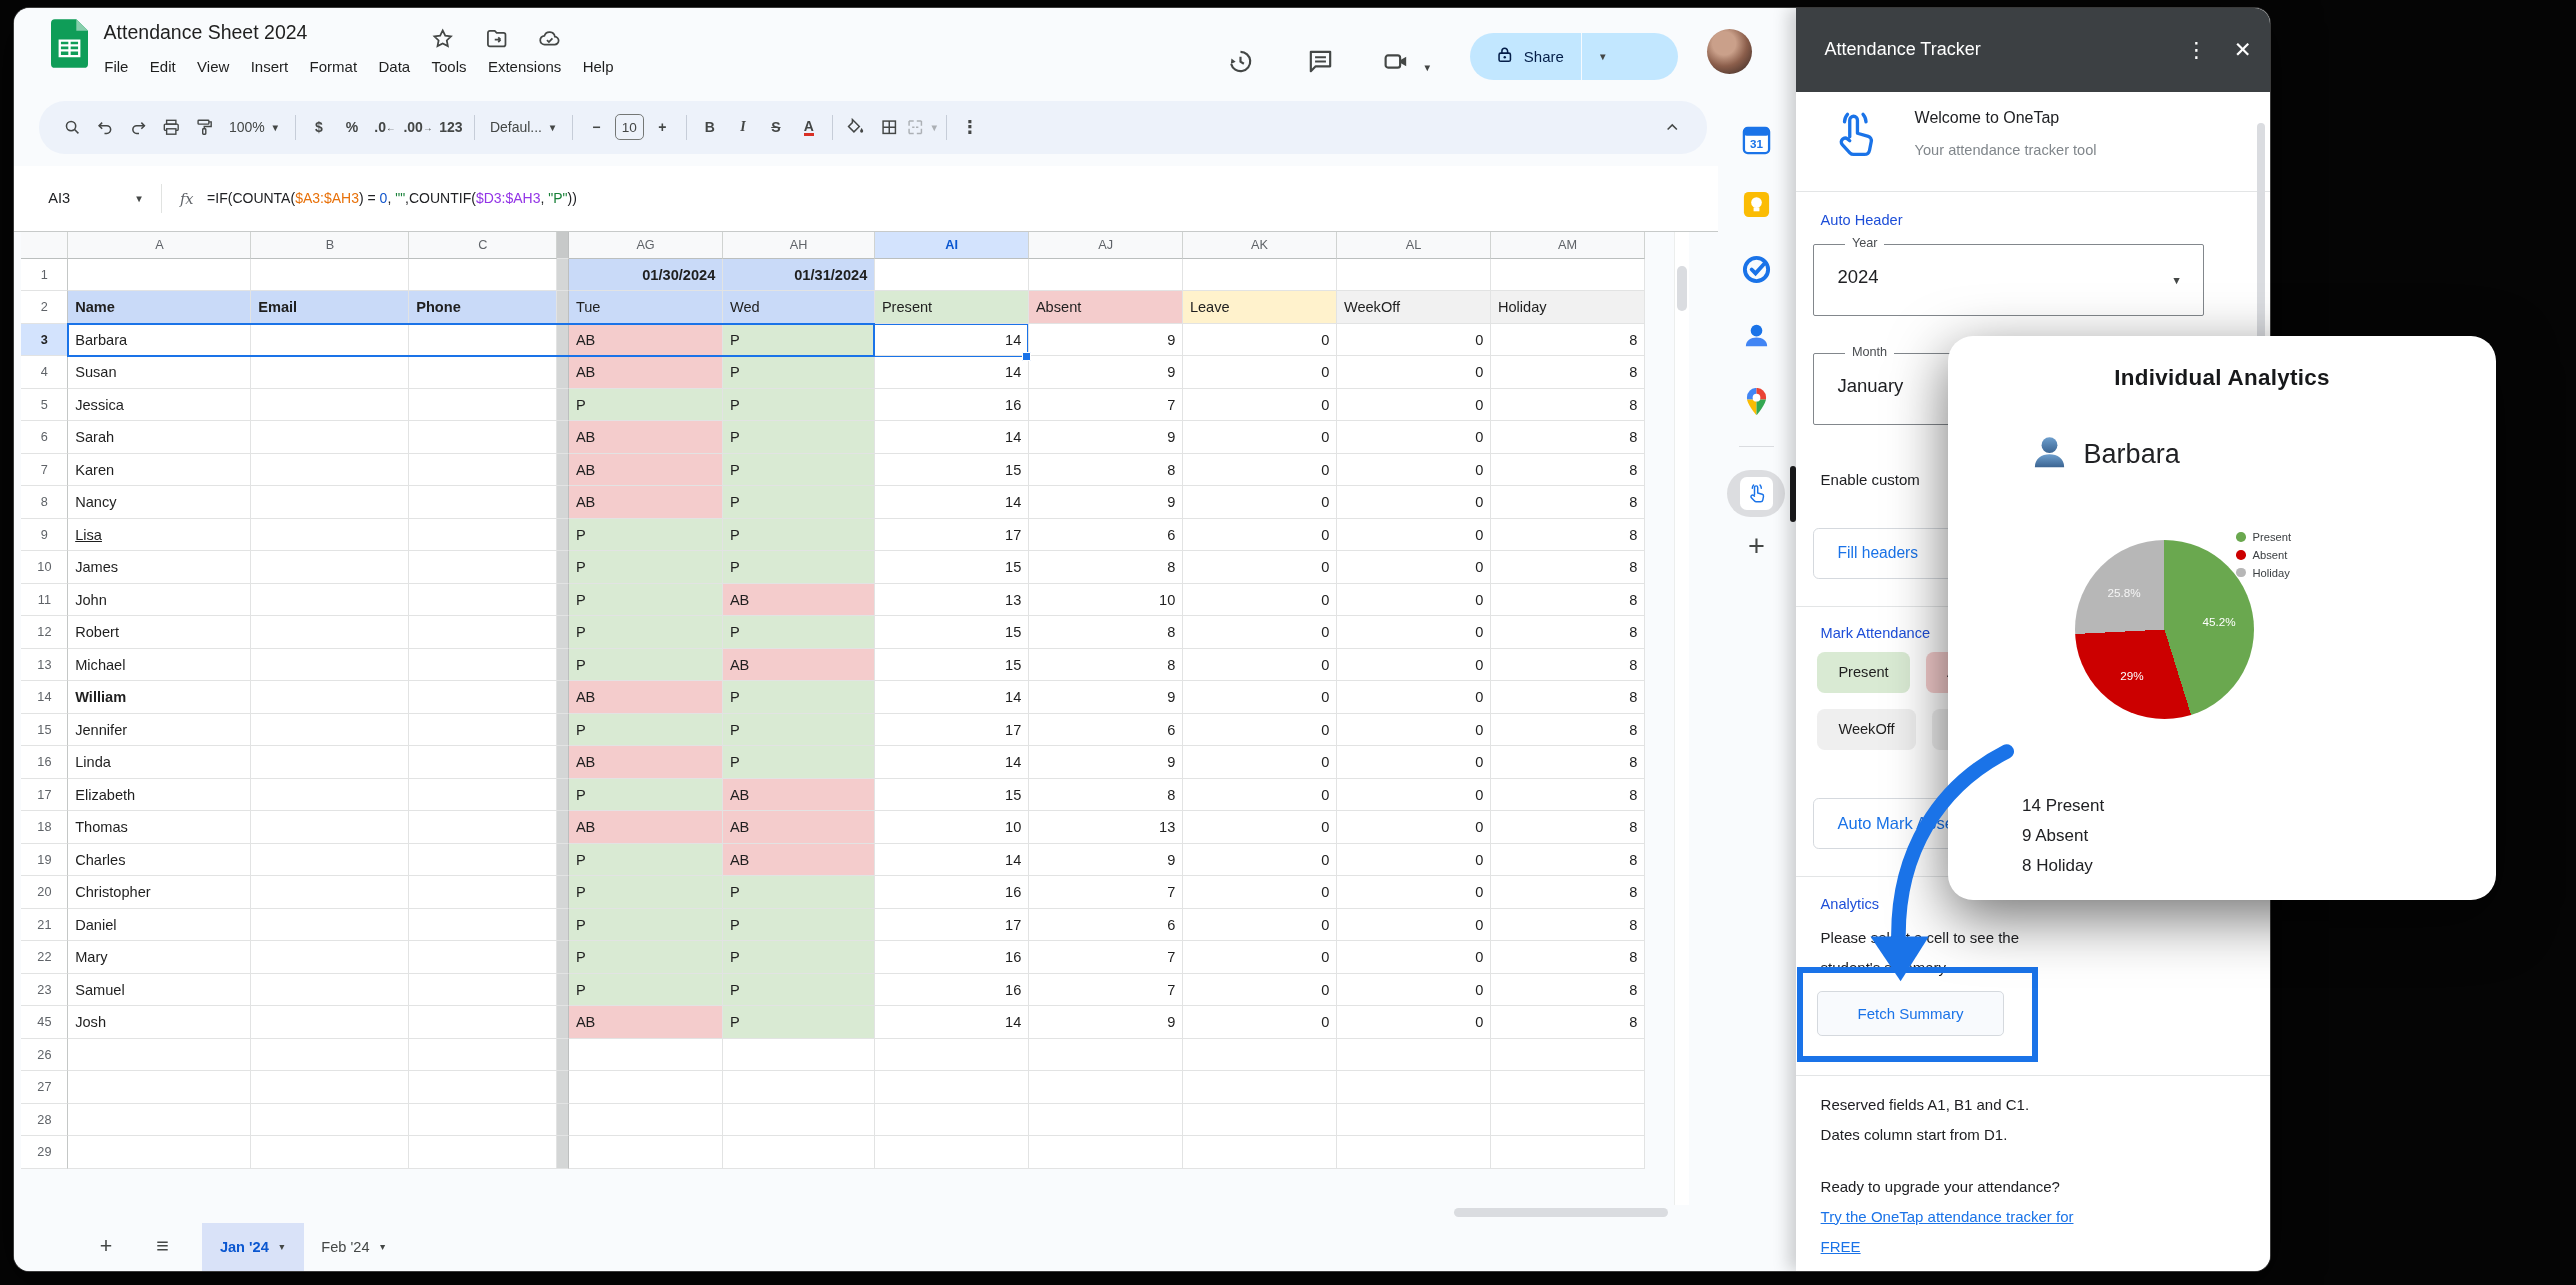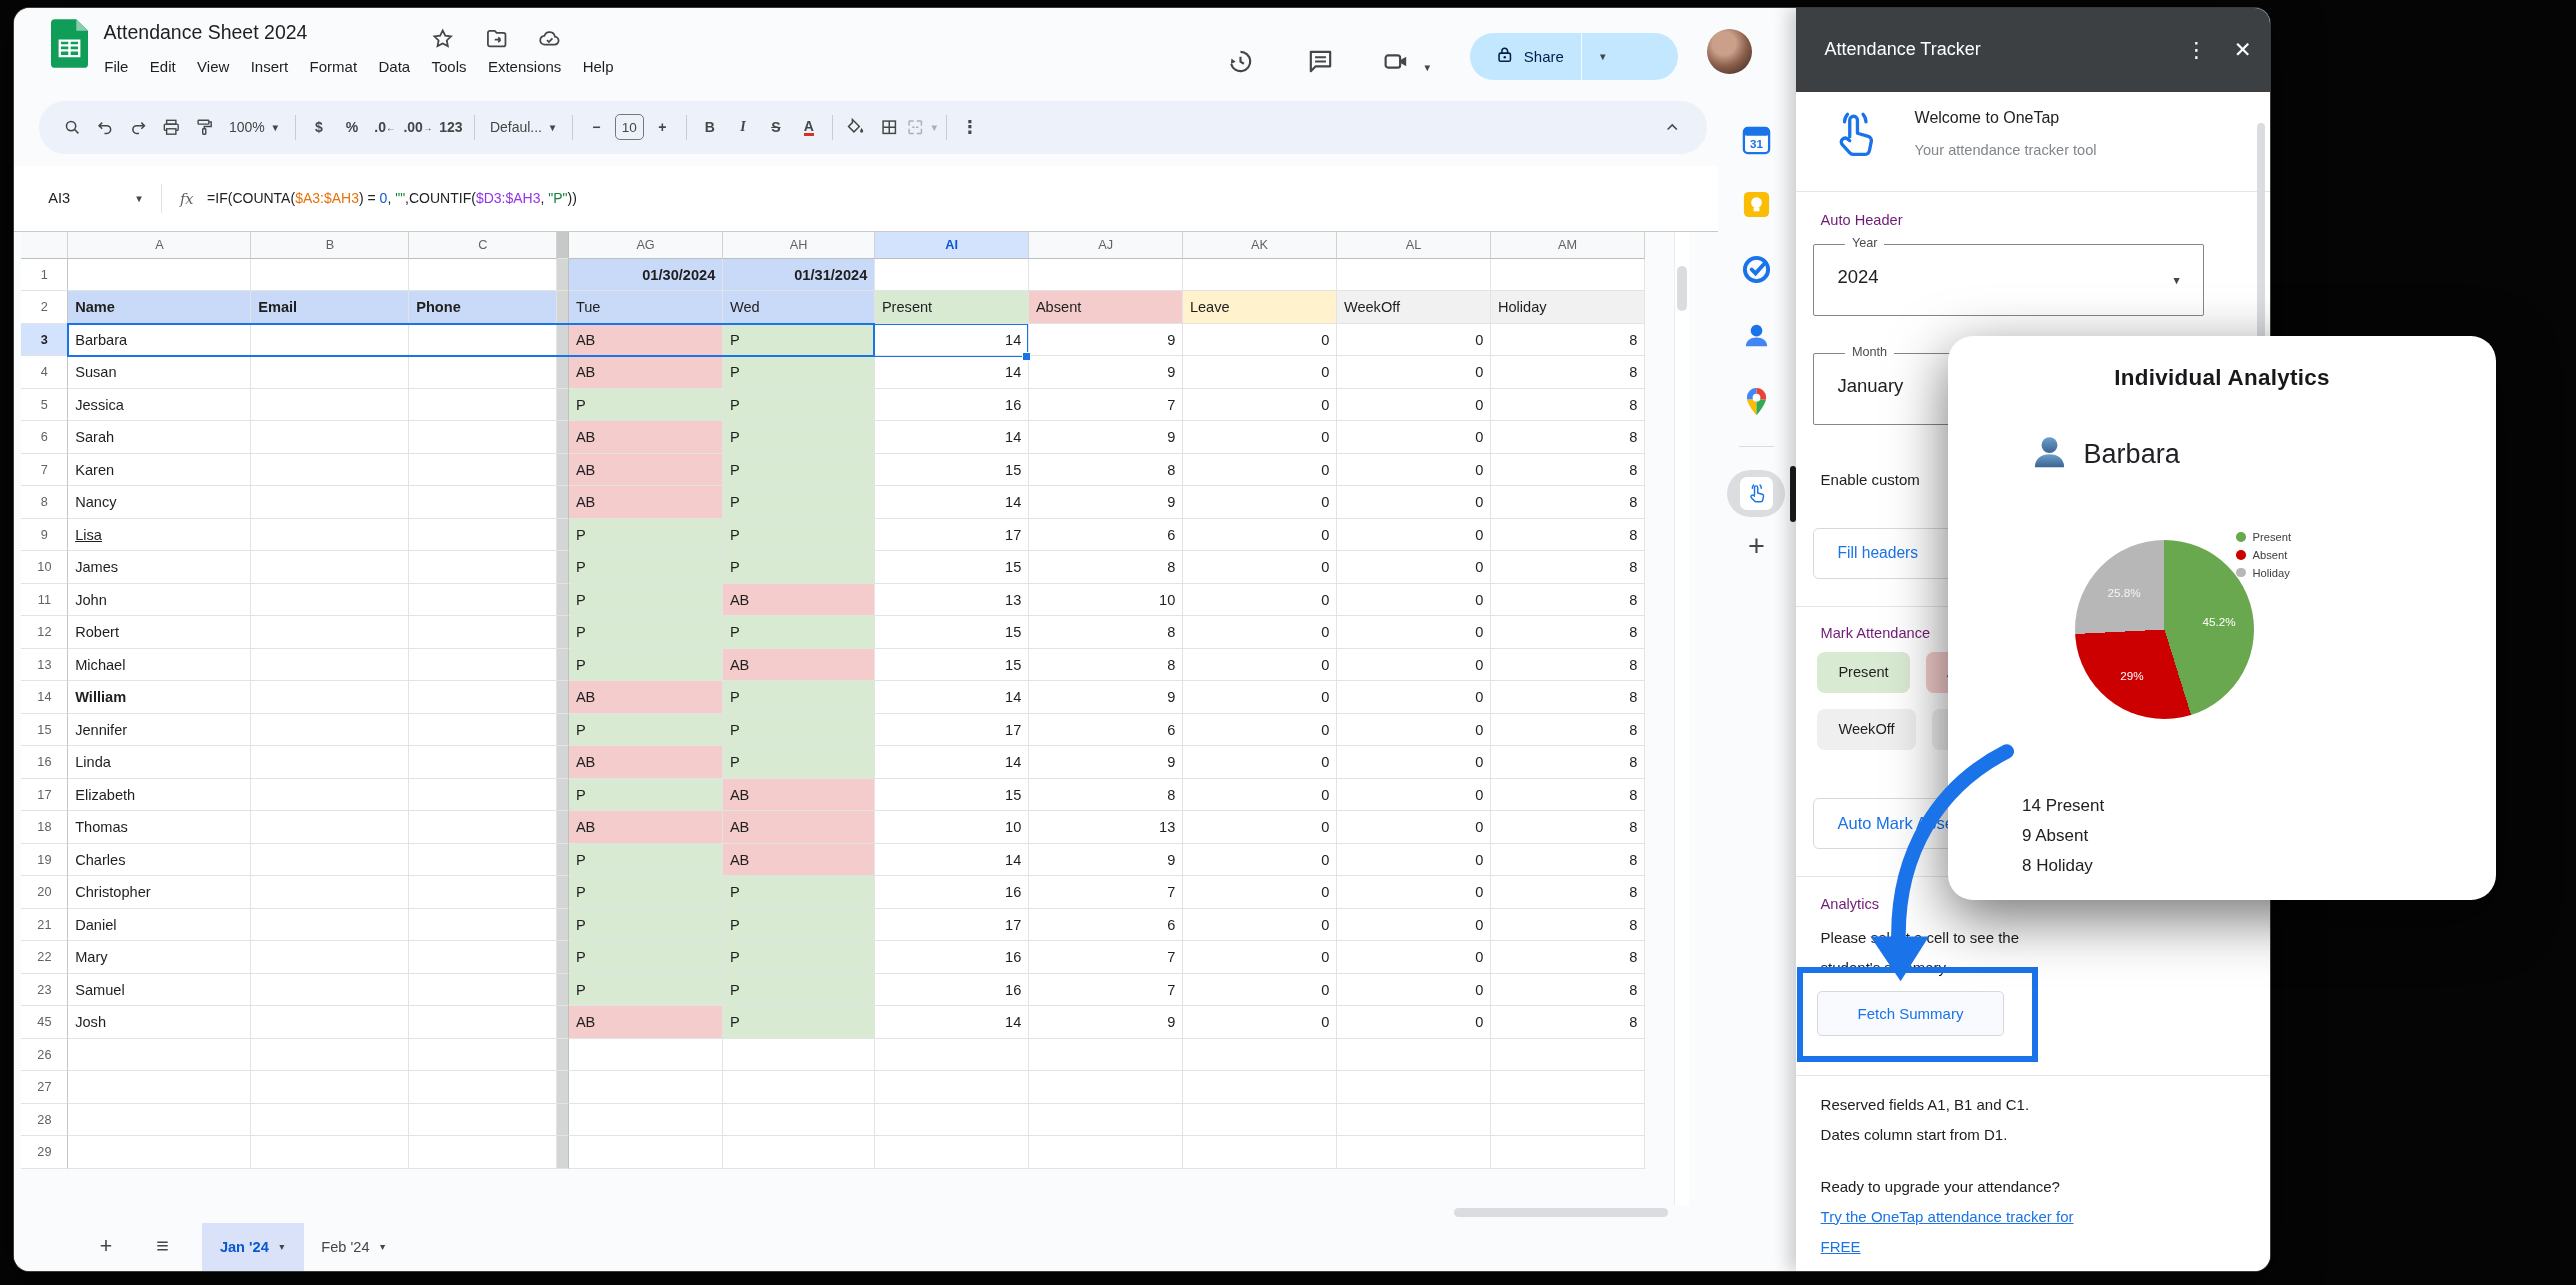--- a/index.html
+++ b/index.html
@@ -78,21 +78,21 @@
   #onetap-active{position:absolute;left:9.7px;width:58px;height:47px;background:#dcdde0;border-radius:23.4px;display:flex;align-items:center;justify-content:center;}
   #onetap-active .sq{width:33px;height:33px;background:#fff;border-radius:6.8px;display:flex;align-items:center;justify-content:center;}
   #rail-plus{position:absolute;left:23.4px;font-size:29px;color:#444746;width:31px;text-align:center;}
   #active-bar{position:absolute;left:72px;width:6.8px;height:56px;background:#1c1c1e;border-radius:3.9px;}
   
   #sidebar{position:absolute;left:1782px;top:0;width:474px;height:1263px;background:#fff;box-shadow:-7.8px 0 15.6px rgba(0,0,0,.18);}
   #sb-header{position:absolute;left:0;top:0;width:100%;height:84px;background:#3c4043;display:flex;align-items:center;color:#fff;}
   #sb-title{font-size:18px;font-weight:500;margin-left:29px;flex:1;}
   #sb-more{font-size:21.4px;width:39px;text-align:center;}
   #sb-close{font-size:21.4px;width:54px;text-align:center;}
-  .sb-label{position:absolute;left:25px;font-size:14.6px;color:#701a75;}
+  .sb-label{position:absolute;left:25px;font-size:14.6px;color:#1d4ed8;}
   .sb-divider{position:absolute;left:0;width:100%;height:1px;background:#e3e5e6;}
   .mfield{position:absolute;left:17.5px;width:391px;height:72px;border:1.5px solid #82878c;border-radius:2px;background:#fff;}
   .mfield .flabel{position:absolute;left:31px;top:-8.8px;background:#fff;padding:0 6.8px;font-size:12.7px;color:#4a4d51;}
   .mfield .fvalue{position:absolute;left:23.4px;top:21.4px;font-size:18.5px;color:#202124;}
   .mfield .farrow{position:absolute;right:21.4px;top:29px;font-size:10.7px;color:#444746;}
   .sb-text{position:absolute;left:25px;font-size:15px;color:#202124;line-height:30px;}
   .sb-btn{position:absolute;left:17.5px;border:1px solid #d5d9de;border-radius:5.8px;background:#fff;color:#1a73e8;
     font-size:15.6px;display:flex;align-items:center;padding:0 23.4px;height:51px;}
   .chip{height:41px;border-radius:7.8px;display:flex;align-items:center;padding:0 21.4px;font-size:14.6px;color:#1f1f1f;flex:none;}
   .chip.green{background:#d9ead3}.chip.red{background:#f4cccc}.chip.gray{background:#efefef}

